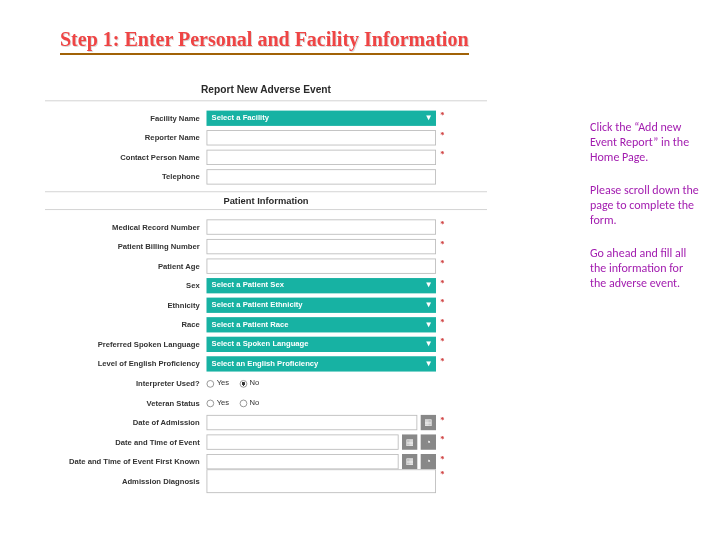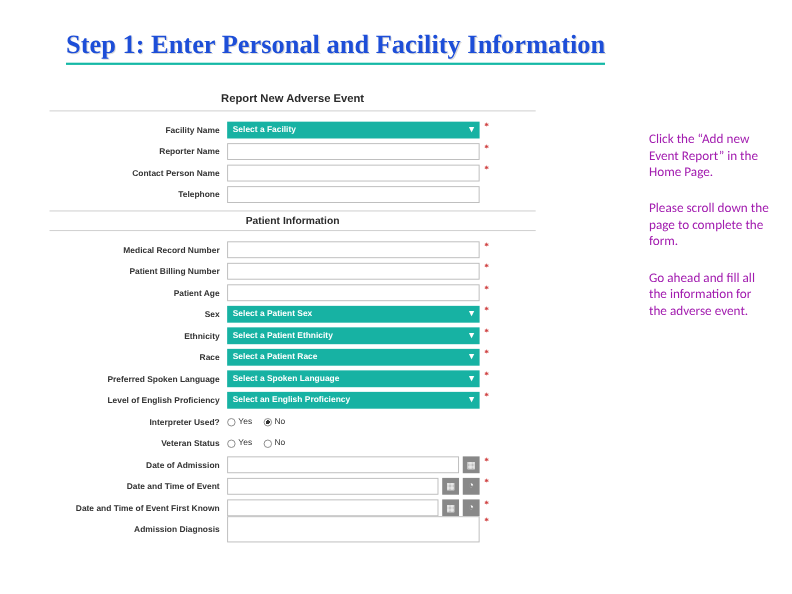--- a/index.html
+++ b/index.html
@@ -8,24 +8,24 @@
     height: 540px;
     background: #fff;
     font-family: Georgia, "Times New Roman", serif;
     position: relative;
     overflow: hidden;
   }
   .slide-title {
     position: absolute;
     top: 28px;
     left: 60px;
-    font-size: 24px;
-    font-weight: bold;
-    color: #1d4ed8;
-    border-bottom: 2px solid #14b8a6;
+    font-size: 20px;
+    font-weight: bold;
+    color: #ef4444;
+    border-bottom: 2px solid #a16207;
     padding-bottom: 2px;
     text-shadow: 1px 1px 0 rgba(0,0,0,0.15);
   }
   .form-area {
     position: absolute;
     top: 80px;
     left: 45px;
     width: 520px;
     height: 440px;
     background: #fff;

